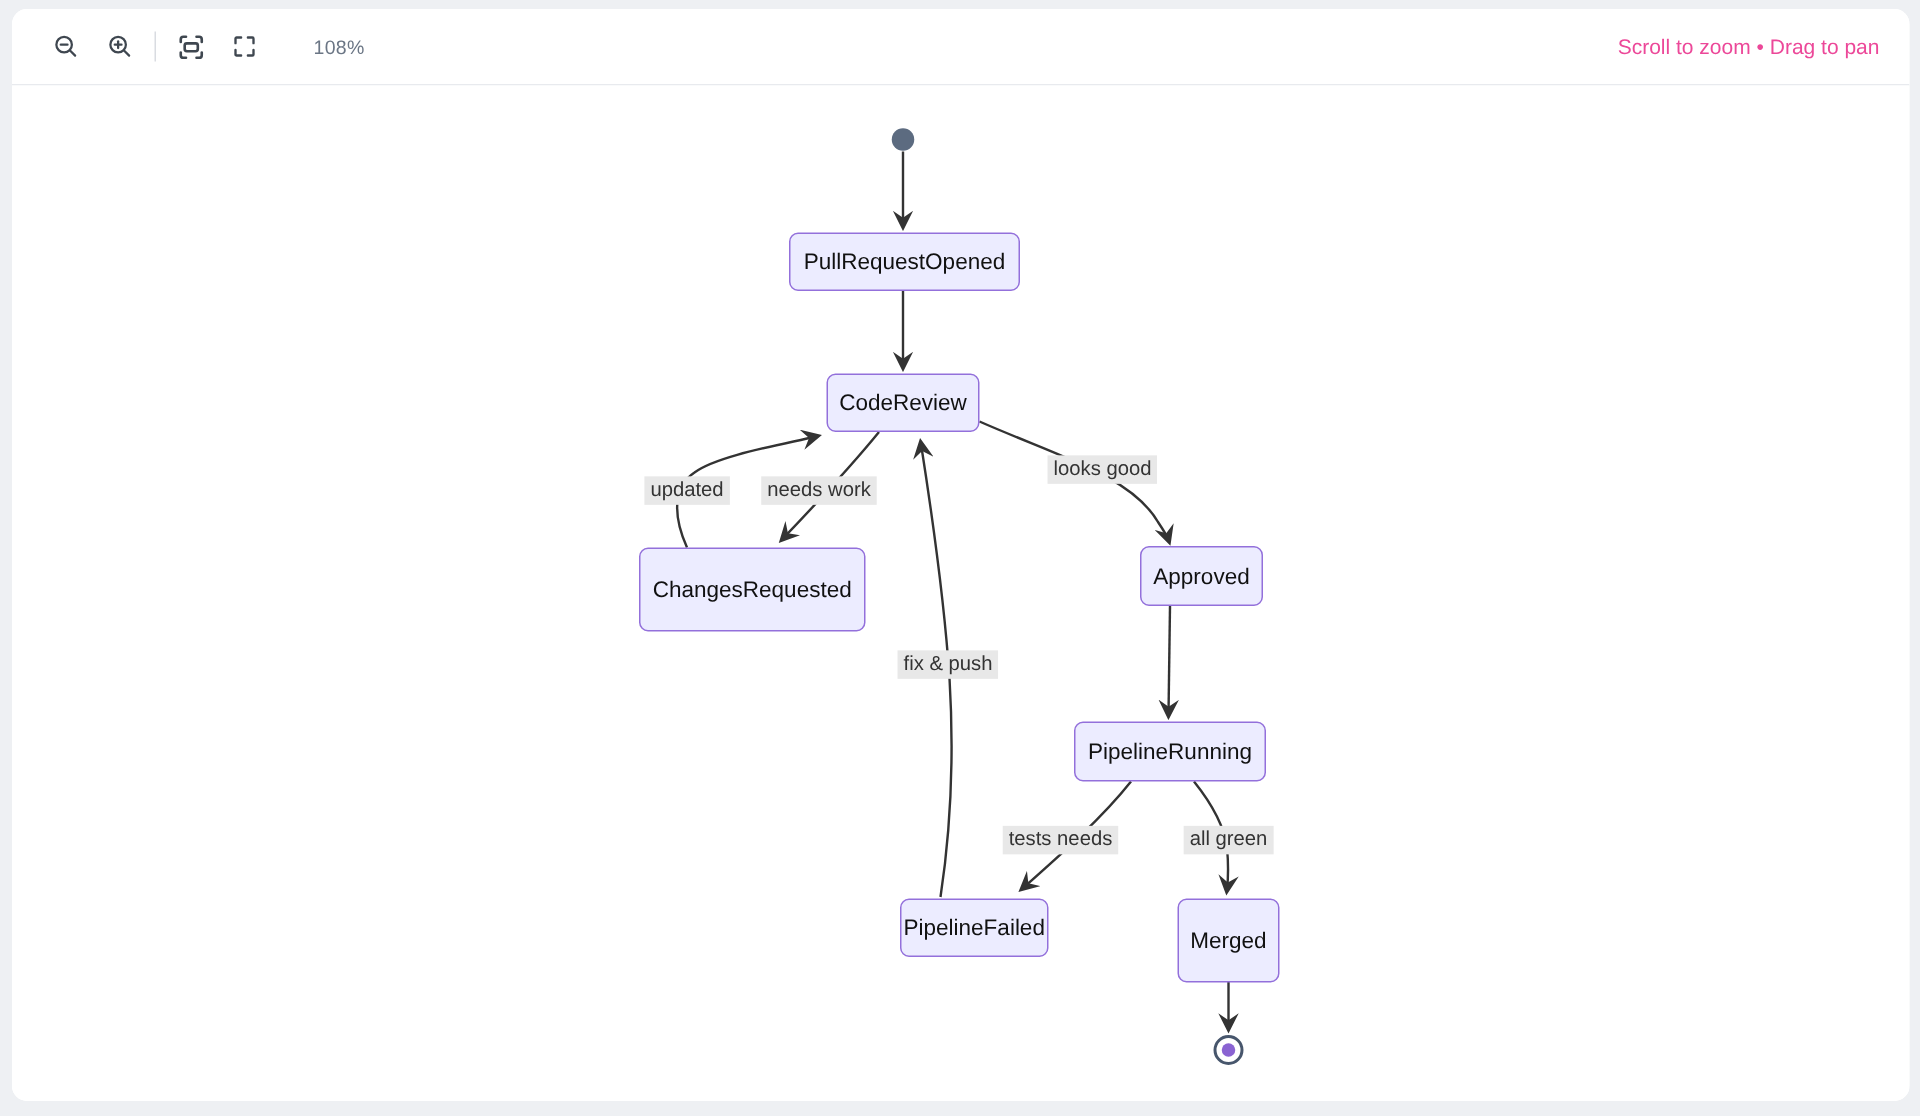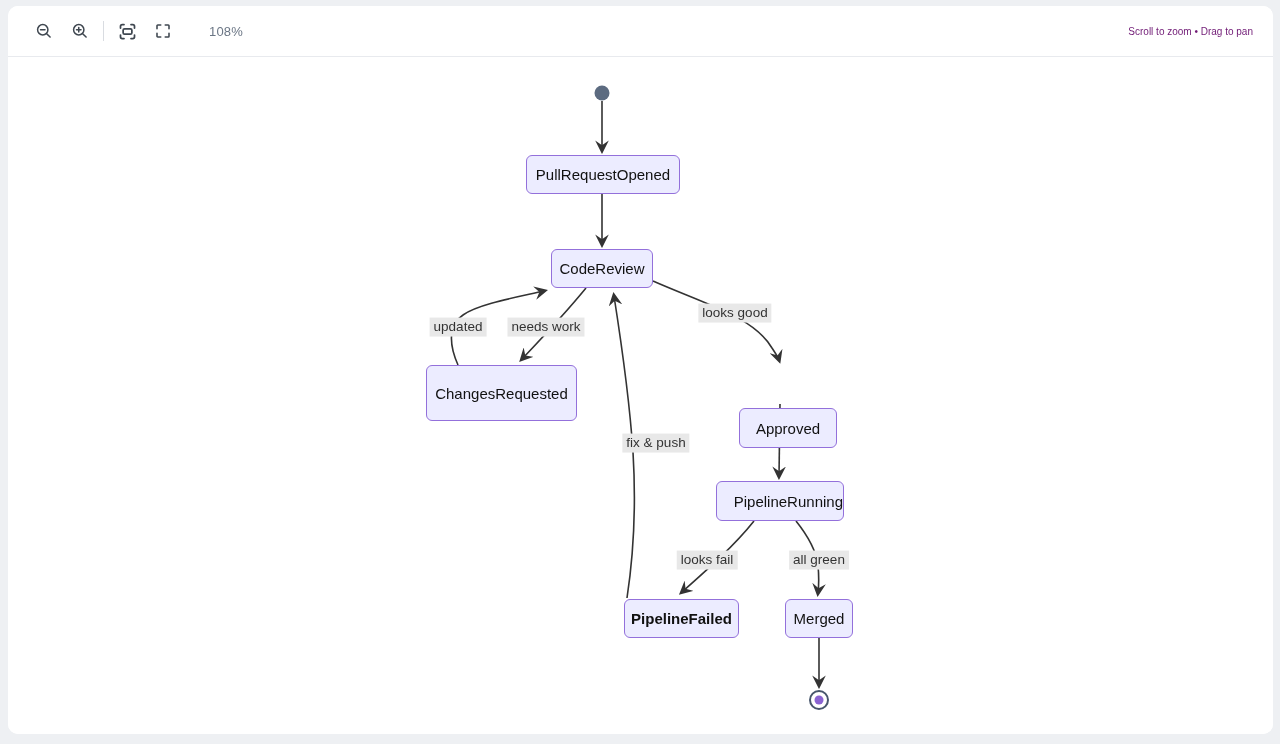--- a/index.html
+++ b/index.html
@@ -39,22 +39,22 @@
     margin: 0 11px;
   }
   .zoom-level {
     margin-left: 34px;
     font-size: 13px;
     color: #6b7685;
     letter-spacing: 0.2px;
   }
   .hint {
     margin-left: auto;
-    font-size: 10px;
-    color: #701a75;
+    font-size: 14px;
+    color: #ec4899;
   }
   
   .canvas {
     position: relative;
     height: 677px;
     background: #ffffff;
     cursor: grab;
     overflow: hidden;
   }
   .edges-svg { position: absolute; top: 0; left: 0; }
@@ -160,34 +160,34 @@
 
     <div class="node" style="left:543px; top:192px; width:102px; height:39px;">
       <span>CodeReview</span>
     </div>
     <div class="node" style="left:518px; top:98px; width:154px; height:39px;">
       <span>PullRequestOpened</span>
     </div>
     <div class="node" style="left:418px; top:308px; width:151px; height:56px;">
       <span>ChangesRequested</span>
     </div>
-    <div class="node" style="left:731px; top:307px; width:98px; height:40px;margin-top:44px;">
+    <div class="node" style="left:752px; top:307px; width:82px; height:40px;">
       <span>Approved</span>
     </div>
-    <div class="node" style="left:708px; top:424px; width:128px; height:40px;justify-content:flex-end;">
+    <div class="node" style="left:708px; top:424px; width:128px; height:40px;">
       <span>PipelineRunning</span>
     </div>
-    <div class="node" style="left:616px; top:542px; width:115px; height:39px;font-weight:bold;">
+    <div class="node" style="left:592px; top:542px; width:99px; height:39px;">
       <span>PipelineFailed</span>
     </div>
-    <div class="node" style="left:777px; top:542px; width:68px; height:39px;">
+    <div class="node" style="left:777px; top:542px; width:68px; height:56px;">
       <span>Merged</span>
     </div>
 
     <div class="edge-label" style="left:450px; top:270px;">updated</div>
     <div class="edge-label" style="left:538px; top:270px;">needs work</div>
     <div class="edge-label" style="left:727px; top:256px;text-align:right;">looks good</div>
-    <div class="edge-label" style="left:648px; top:386px;">fix &amp; push</div>
-    <div class="edge-label" style="left:699px; top:503px;">looks fail</div>
+    <div class="edge-label" style="left:624px; top:386px;">fix &amp; push</div>
+    <div class="edge-label" style="left:699px; top:503px;">tests needs</div>
     <div class="edge-label" style="left:811px; top:503px;text-align:center;">all green</div>
 
   </div>
 </div>
 
 </body></html>

